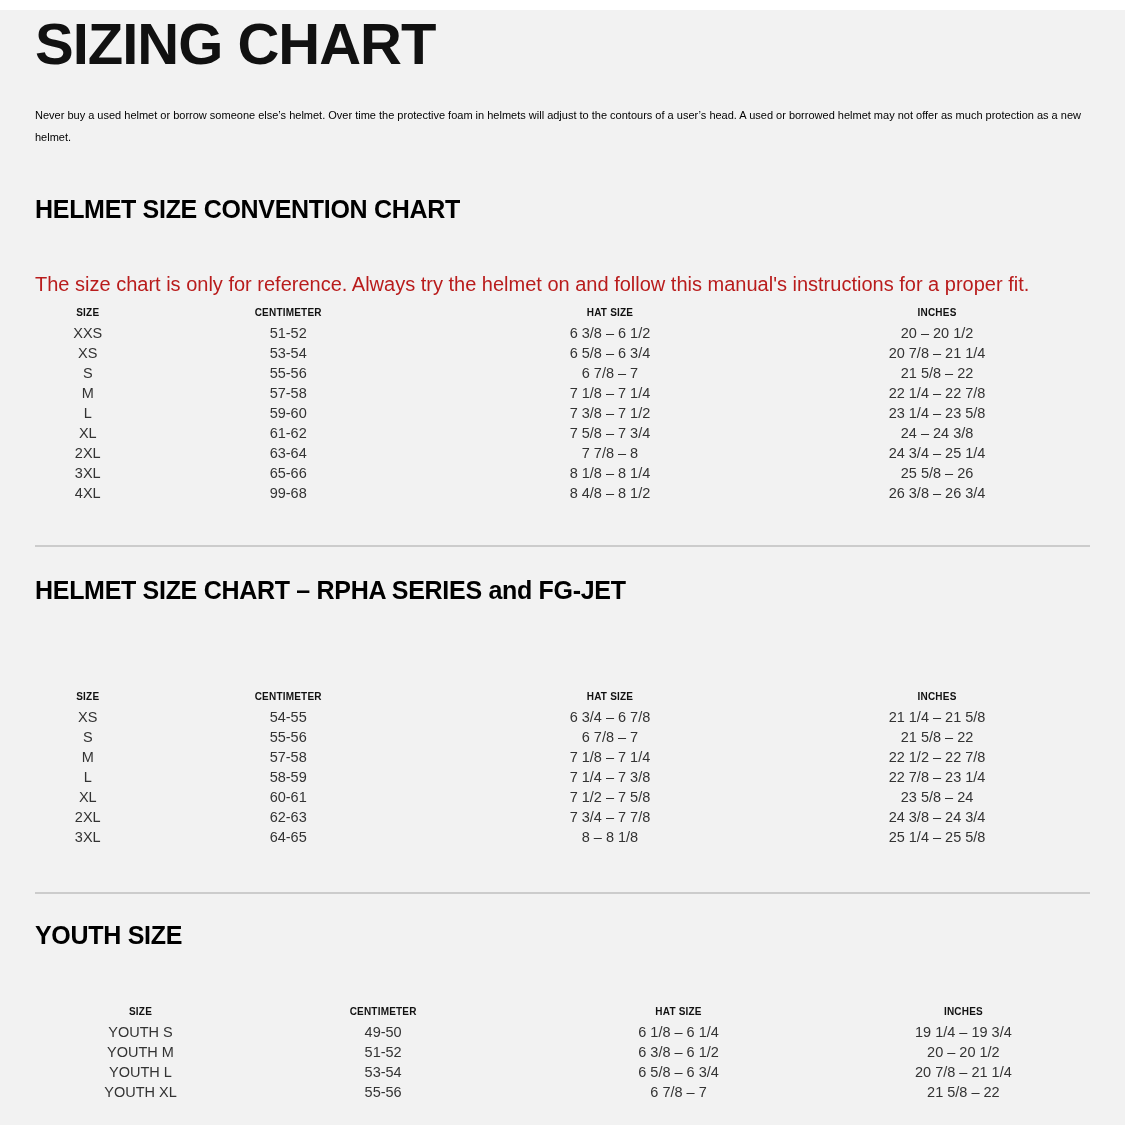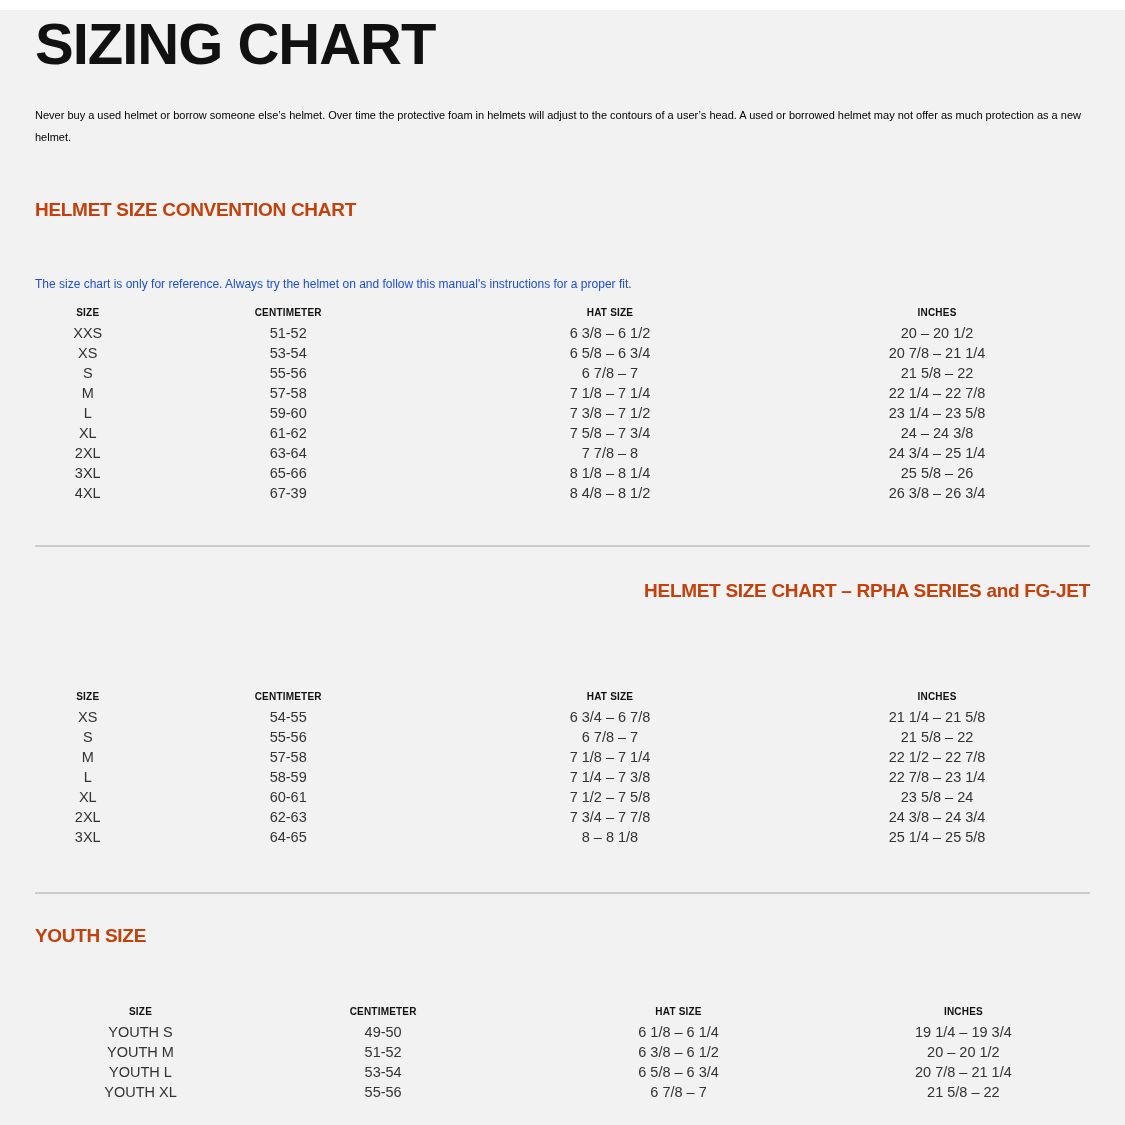--- a/index.html
+++ b/index.html
@@ -32,34 +32,34 @@
   }
   p.intro {
     margin: 36px 0 0;
     font-size: 11px;
     line-height: 22px;
     color: #000000;
     max-width: 1056px;
   }
   h2.section-heading {
     margin: 0;
-    font-size: 19px;
+    font-size: 25px;
     line-height: 27px;
     font-weight: 800;
     letter-spacing: -0.3px;
-    color: #c2410c;
+    color: #000000;
   }
   #heading-convention { margin-top: 48px; }
-  #heading-rpha       { margin-top: 30px; text-align: right; }
+  #heading-rpha       { margin-top: 30px; }
   #heading-youth      { margin-top: 28px; }
   p.note {
     margin: 52px 0 0;
-    font-size: 12px;
+    font-size: 20px;
     line-height: 18px;
-    color: #1d4ed8;
+    color: #b91c1c;
   }
   table.size-table {
     width: 100%;
     max-width: 1056px;
     border-collapse: collapse;
     table-layout: fixed;
   }
   #table-convention { margin-top: 10px; }
   #table-rpha       { margin-top: 83px; }
   #table-youth      { margin-top: 53px; }
@@ -166,21 +166,21 @@
           <td>24 3/4 – 25 1/4</td>
         </tr>
         <tr>
           <td>3XL</td>
           <td>65-66</td>
           <td>8 1/8 – 8 1/4</td>
           <td>25 5/8 – 26</td>
         </tr>
         <tr>
           <td>4XL</td>
-          <td>67-39</td>
+          <td>99-68</td>
           <td>8 4/8 – 8 1/2</td>
           <td>26 3/8 – 26 3/4</td>
         </tr>
       </tbody>
     </table>
 
   <hr class="divider" id="divider-1">
 
   <h2 class="section-heading" id="heading-rpha">HELMET SIZE CHART – RPHA SERIES and FG-JET</h2>
 

